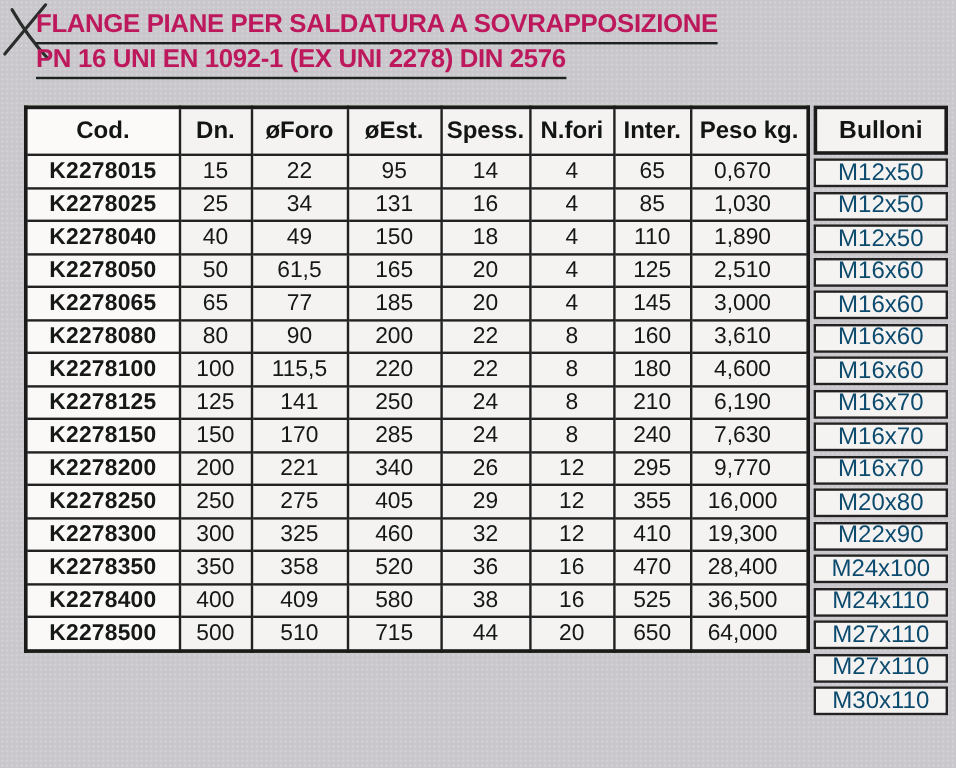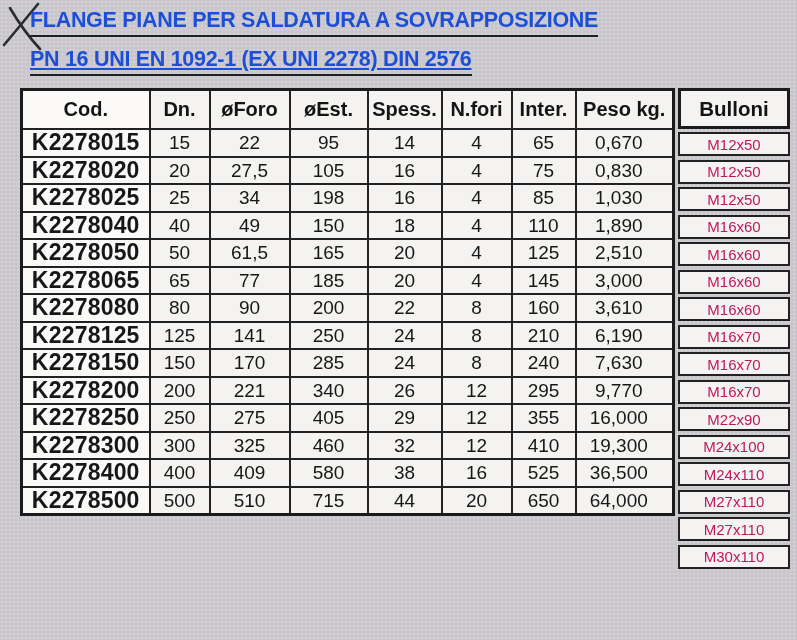--- a/index.html
+++ b/index.html
@@ -25,28 +25,26 @@
   .title-block {
     position: absolute;
     left: 30px;
     top: 8px;
   }
   .title-line {
     display: inline-block;
     font-size: 21.5px;
     font-weight: bold;
     letter-spacing: -0.3px;
-    color: #1d4ed8;
+    color: #be185d;
     padding-bottom: 2px;
     border-bottom: 2.5px solid #1c2220;
     white-space: nowrap;
   }
   .title-line.second {
-    margin-top: 10px;
-    text-decoration: underline;
   }
   .table-wrap {
     position: absolute;
     left: 20px;
     top: 88px;
     display: flex;
     align-items: flex-start;
   }
   table.main {
     border-collapse: collapse;
@@ -72,21 +70,21 @@
     border: 2px solid #222;
     font-size: 19px;
     text-align: center;
     padding: 0 2px;
     color: #151816;
     background: #f4f3f1;
     line-height: 1;
   }
   table.main td:first-child {
     font-weight: bold;
-    font-size: 23px;
+    font-size: 19px;
     background: #faf9f8;
     letter-spacing: 0.2px;
   }
   table.main td:nth-child(8) {
     text-align: center;
     padding-right: 13px;
   }
   .bulloni-col {
     width: 112px;
     margin-left: 3px;
@@ -107,22 +105,22 @@
   }
   .bulloni-box {
     box-sizing: border-box;
     height: 24.2px;
     margin-top: 3.3px;
     border: 2px solid #222;
     background: #f4f3f1;
     display: flex;
     align-items: center;
     justify-content: center;
-    font-size: 15px;
-    color: #be185d;
+    font-size: 20px;
+    color: #0c4a6e;
   }
 </style>
 </head>
 <body>
 
 <svg class="x-mark" width="48" height="52" viewBox="0 0 48 52">
   <path d="M8,6 C15,18 26,34 38,47" stroke="#2a2d2b" stroke-width="2.6" fill="none" stroke-linecap="round"></path>
   <path d="M36,2 C26,14 13,30 2,43" stroke="#2a2d2b" stroke-width="2.6" fill="none" stroke-linecap="round"></path>
 </svg>
 
@@ -164,34 +162,24 @@
           <td>K2278015</td>
           <td>15</td>
           <td>22</td>
           <td>95</td>
           <td>14</td>
           <td>4</td>
           <td>65</td>
           <td>0,670</td>
         </tr>
         <tr>
-          <td>K2278020</td>
-          <td>20</td>
-          <td>27,5</td>
-          <td>105</td>
-          <td>16</td>
-          <td>4</td>
-          <td>75</td>
-          <td>0,830</td>
-        </tr>
-        <tr>
           <td>K2278025</td>
           <td>25</td>
           <td>34</td>
-          <td>198</td>
+          <td>131</td>
           <td>16</td>
           <td>4</td>
           <td>85</td>
           <td>1,030</td>
         </tr>
         <tr>
           <td>K2278040</td>
           <td>40</td>
           <td>49</td>
           <td>150</td>
@@ -224,20 +212,30 @@
           <td>K2278080</td>
           <td>80</td>
           <td>90</td>
           <td>200</td>
           <td>22</td>
           <td>8</td>
           <td>160</td>
           <td>3,610</td>
         </tr>
         <tr>
+          <td>K2278100</td>
+          <td>100</td>
+          <td>115,5</td>
+          <td>220</td>
+          <td>22</td>
+          <td>8</td>
+          <td>180</td>
+          <td>4,600</td>
+        </tr>
+        <tr>
           <td>K2278125</td>
           <td>125</td>
           <td>141</td>
           <td>250</td>
           <td>24</td>
           <td>8</td>
           <td>210</td>
           <td>6,190</td>
         </tr>
         <tr>
@@ -272,20 +270,30 @@
         </tr>
         <tr>
           <td>K2278300</td>
           <td>300</td>
           <td>325</td>
           <td>460</td>
           <td>32</td>
           <td>12</td>
           <td>410</td>
           <td>19,300</td>
+        </tr>
+        <tr>
+          <td>K2278350</td>
+          <td>350</td>
+          <td>358</td>
+          <td>520</td>
+          <td>36</td>
+          <td>16</td>
+          <td>470</td>
+          <td>28,400</td>
         </tr>
         <tr>
           <td>K2278400</td>
           <td>400</td>
           <td>409</td>
           <td>580</td>
           <td>38</td>
           <td>16</td>
           <td>525</td>
           <td>36,500</td>
@@ -308,20 +316,21 @@
   <div class="bulloni-box">M12x50</div>
       <div class="bulloni-box">M12x50</div>
       <div class="bulloni-box">M12x50</div>
       <div class="bulloni-box">M16x60</div>
       <div class="bulloni-box">M16x60</div>
       <div class="bulloni-box">M16x60</div>
       <div class="bulloni-box">M16x60</div>
       <div class="bulloni-box">M16x70</div>
       <div class="bulloni-box">M16x70</div>
       <div class="bulloni-box">M16x70</div>
+      <div class="bulloni-box">M20x80</div>
       <div class="bulloni-box">M22x90</div>
       <div class="bulloni-box">M24x100</div>
       <div class="bulloni-box">M24x110</div>
       <div class="bulloni-box">M27x110</div>
       <div class="bulloni-box">M27x110</div>
       <div class="bulloni-box">M30x110</div>
     </div>
 </div>
 
 </body></html>

